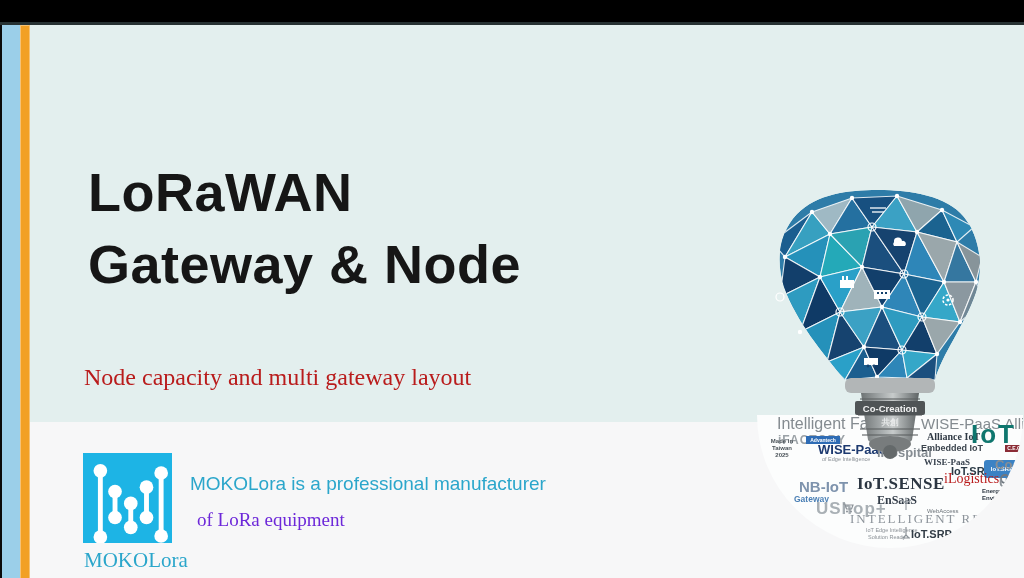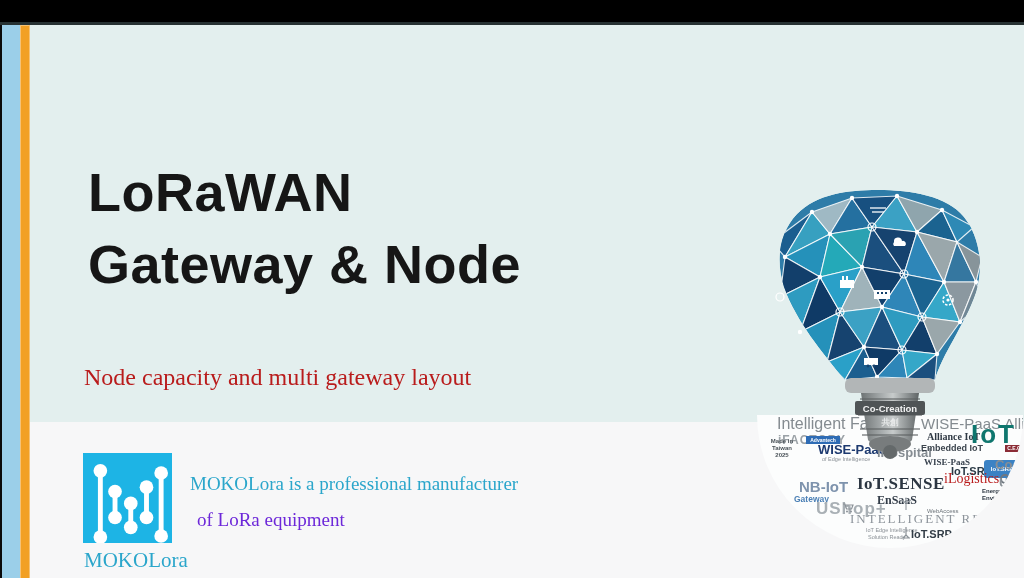--- a/index.html
+++ b/index.html
@@ -13,21 +13,21 @@
   .stripe-blue{left:2px;top:3px;width:18px;height:566px;background:#9bcfe9;}
   .stripe-orange{left:20px;top:3px;width:10px;height:566px;background:#f2a024;box-shadow:0 0 0 1px #f6c275 inset;}
   .panel-mint{left:30px;top:3px;width:994px;height:397px;background:#e3efee;}
   
   .title{left:88px;top:134px;color:#161616;font-weight:bold;font-size:54px;line-height:72px;letter-spacing:.5px;}
   .title span{display:block;}
   .subtitle{left:84px;top:342px;font-family:"Liberation Serif",serif;font-size:24px;color:#b91c1c;}
   
   .logo-box{left:83px;top:431px;width:89px;height:90px;background:#1db4e5;}
   .logo-label{left:84px;top:526px;font-family:"Liberation Serif",serif;font-size:21px;color:#2ba6cb;}
-  .tag1{left:190px;top:451px;font-family:Liberation Serif, serif;font-size:19px;color:#2ba6cb;}
+  .tag1{left:190px;top:451px;font-family:Liberation Sans, sans-serif;font-size:19px;color:#2ba6cb;}
   .tag2{left:197px;top:487px;font-family:"Liberation Serif",serif;font-size:19px;color:#6d28d9;}
   
   .bowl-svg{left:756px;top:391px;}
   .words{left:756px;top:391px;width:268px;height:140px;
          clip-path:circle(133px at 134px 2px);}
   .w{position:absolute;white-space:nowrap;color:#868d93;line-height:1;}
   .srf{font-family:"Liberation Serif",serif;}
   .mono{font-family:"DejaVu Sans Mono",monospace;}
   .b{font-weight:bold;}
   .badge{display:inline-block;color:#fff;text-align:center;}

